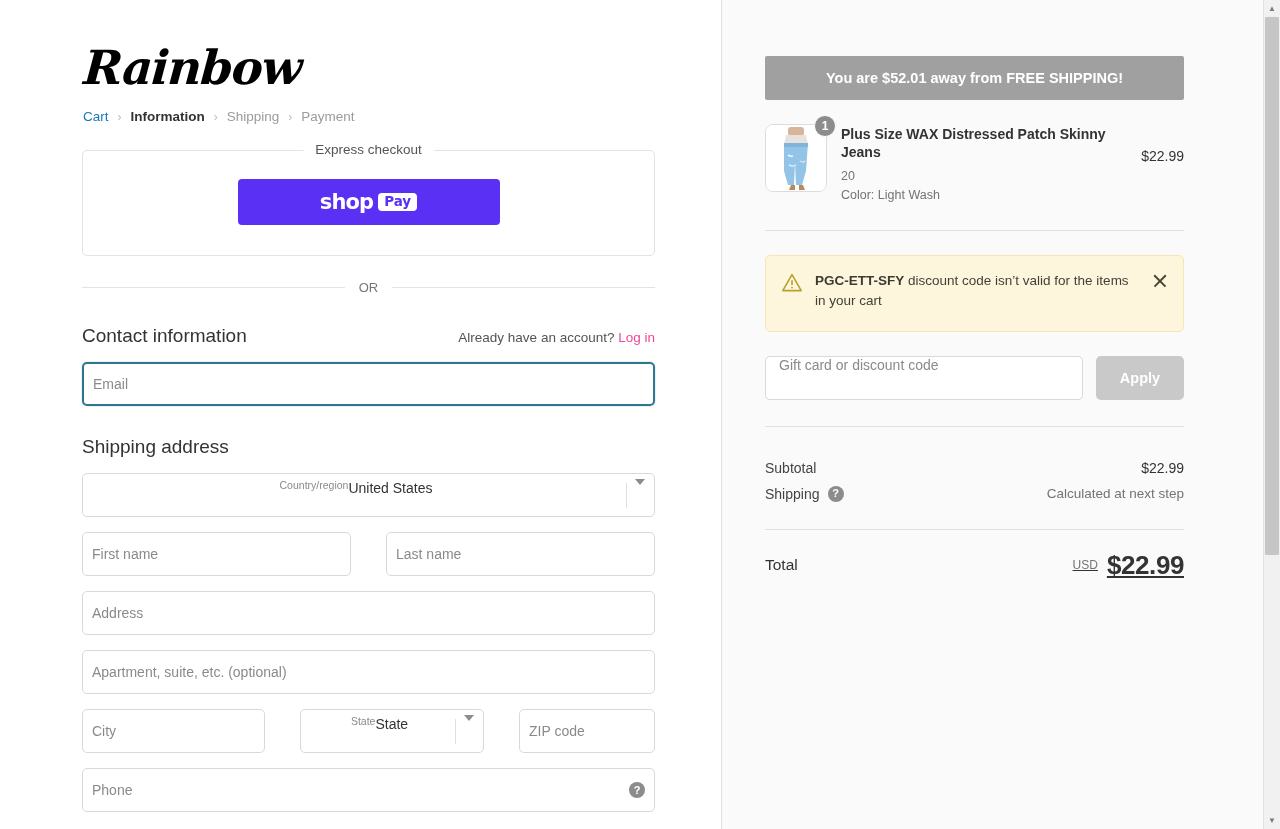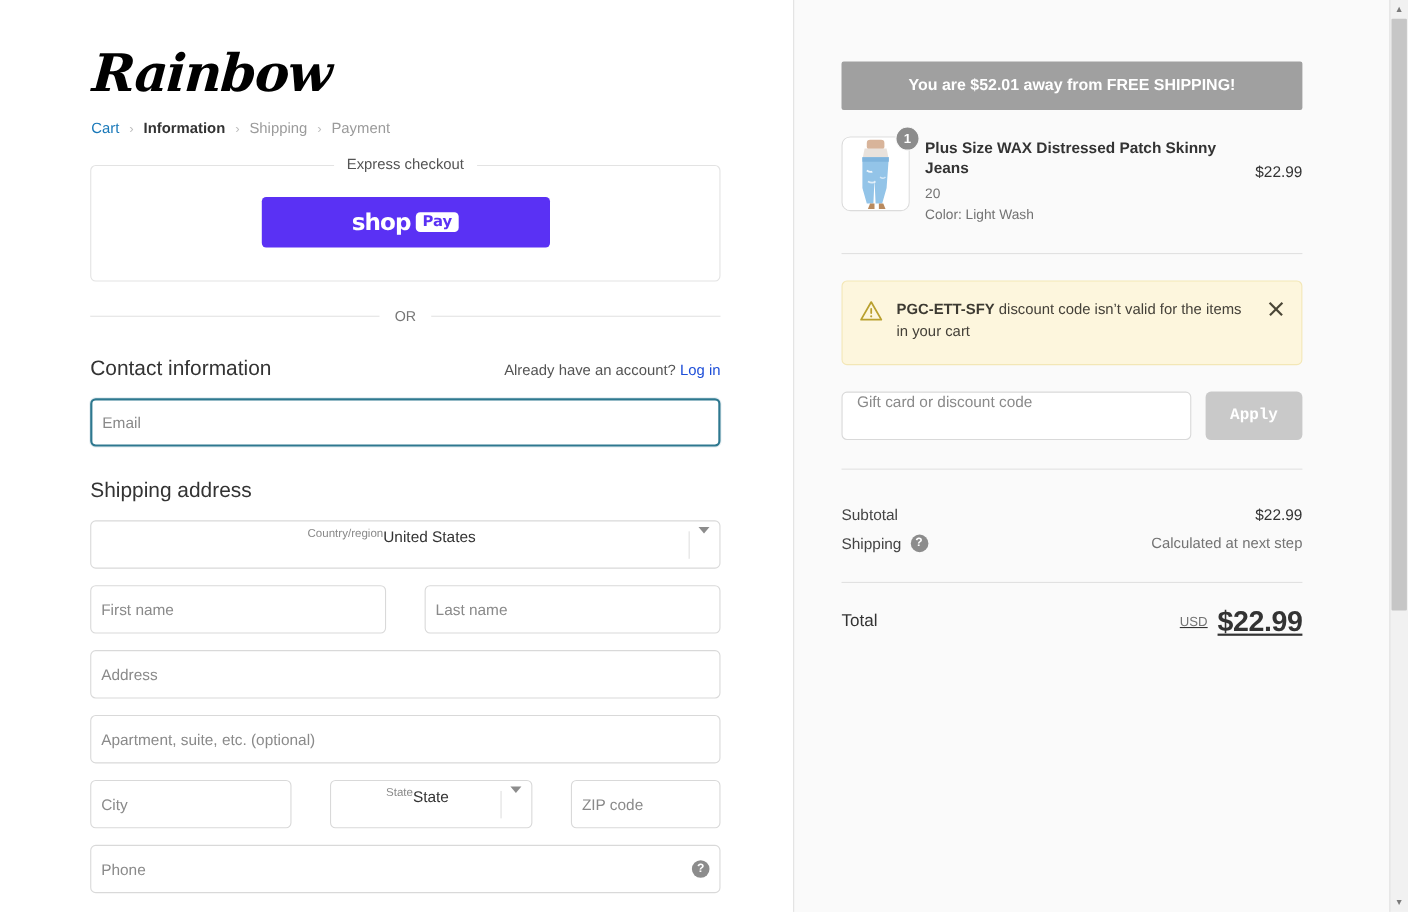--- a/index.html
+++ b/index.html
@@ -143,21 +143,21 @@
     justify-content: space-between;
     margin-top: 30px;
   }
   .section-title {
     font-size: 19px;
     font-weight: 400;
     color: #333333;
     margin: 0;
   }
   .acct-note { font-size: 13.5px; color: #545454; }
-  .acct-note a { color: #1d4ed8; text-decoration: none; text-align: center; }
+  .acct-note a { color: #ec4899; text-decoration: none; text-align: center; }
 
   
   .field {
     position: relative;
     height: 44px;
     border: 1px solid #d9d9d9;
     border-radius: 5px;
     background: #ffffff;
     display: flex;
     align-items: center;
@@ -352,21 +352,21 @@
   }
   .apply-btn {
     flex: 0 0 88px;
     height: 44px;
     background: #c9c9c9;
     color: #ffffff;
     border: none;
     border-radius: 5px;
     font-size: 14.5px;
     font-weight: 700;
-    font-family: Liberation Mono, monospace;
+    font-family: Liberation Sans, sans-serif;
     cursor: default;
   }
 
   .totals { margin-top: 28px; }
   .total-row {
     display: flex;
     align-items: center;
     justify-content: space-between;
     font-size: 14px;
     color: #333333;

